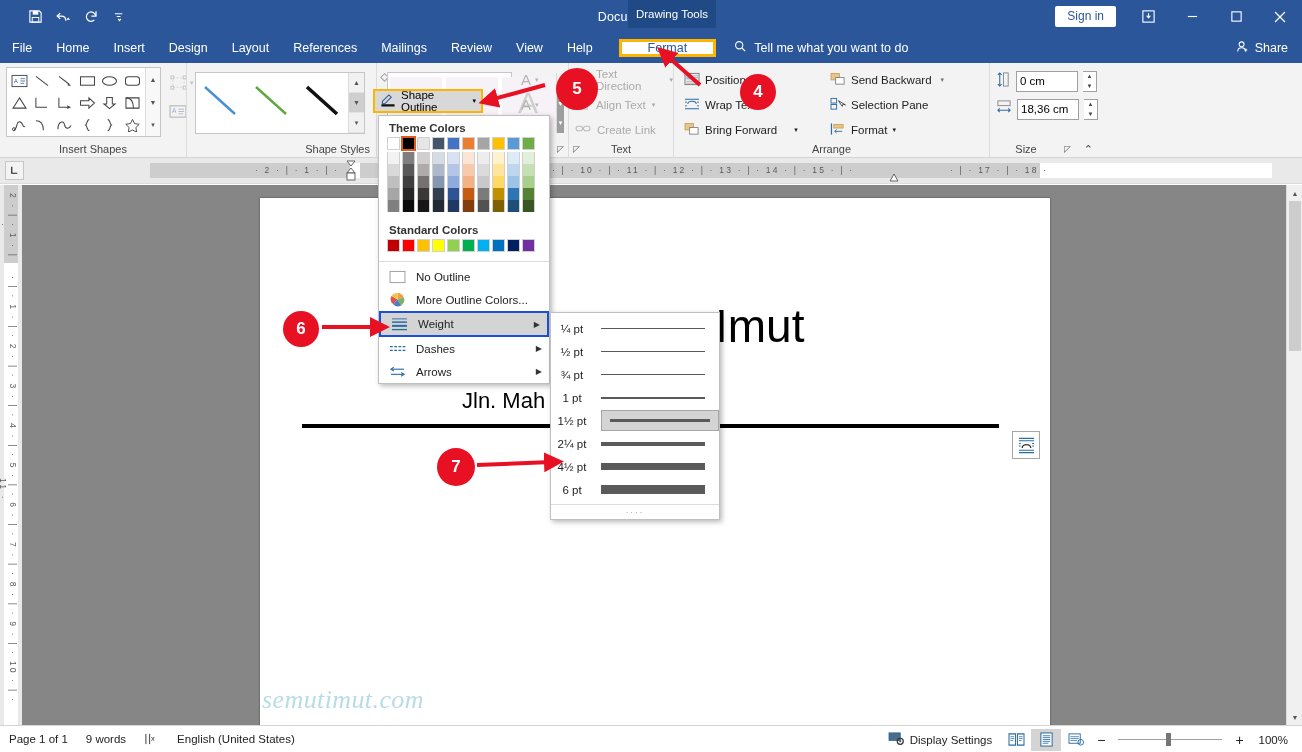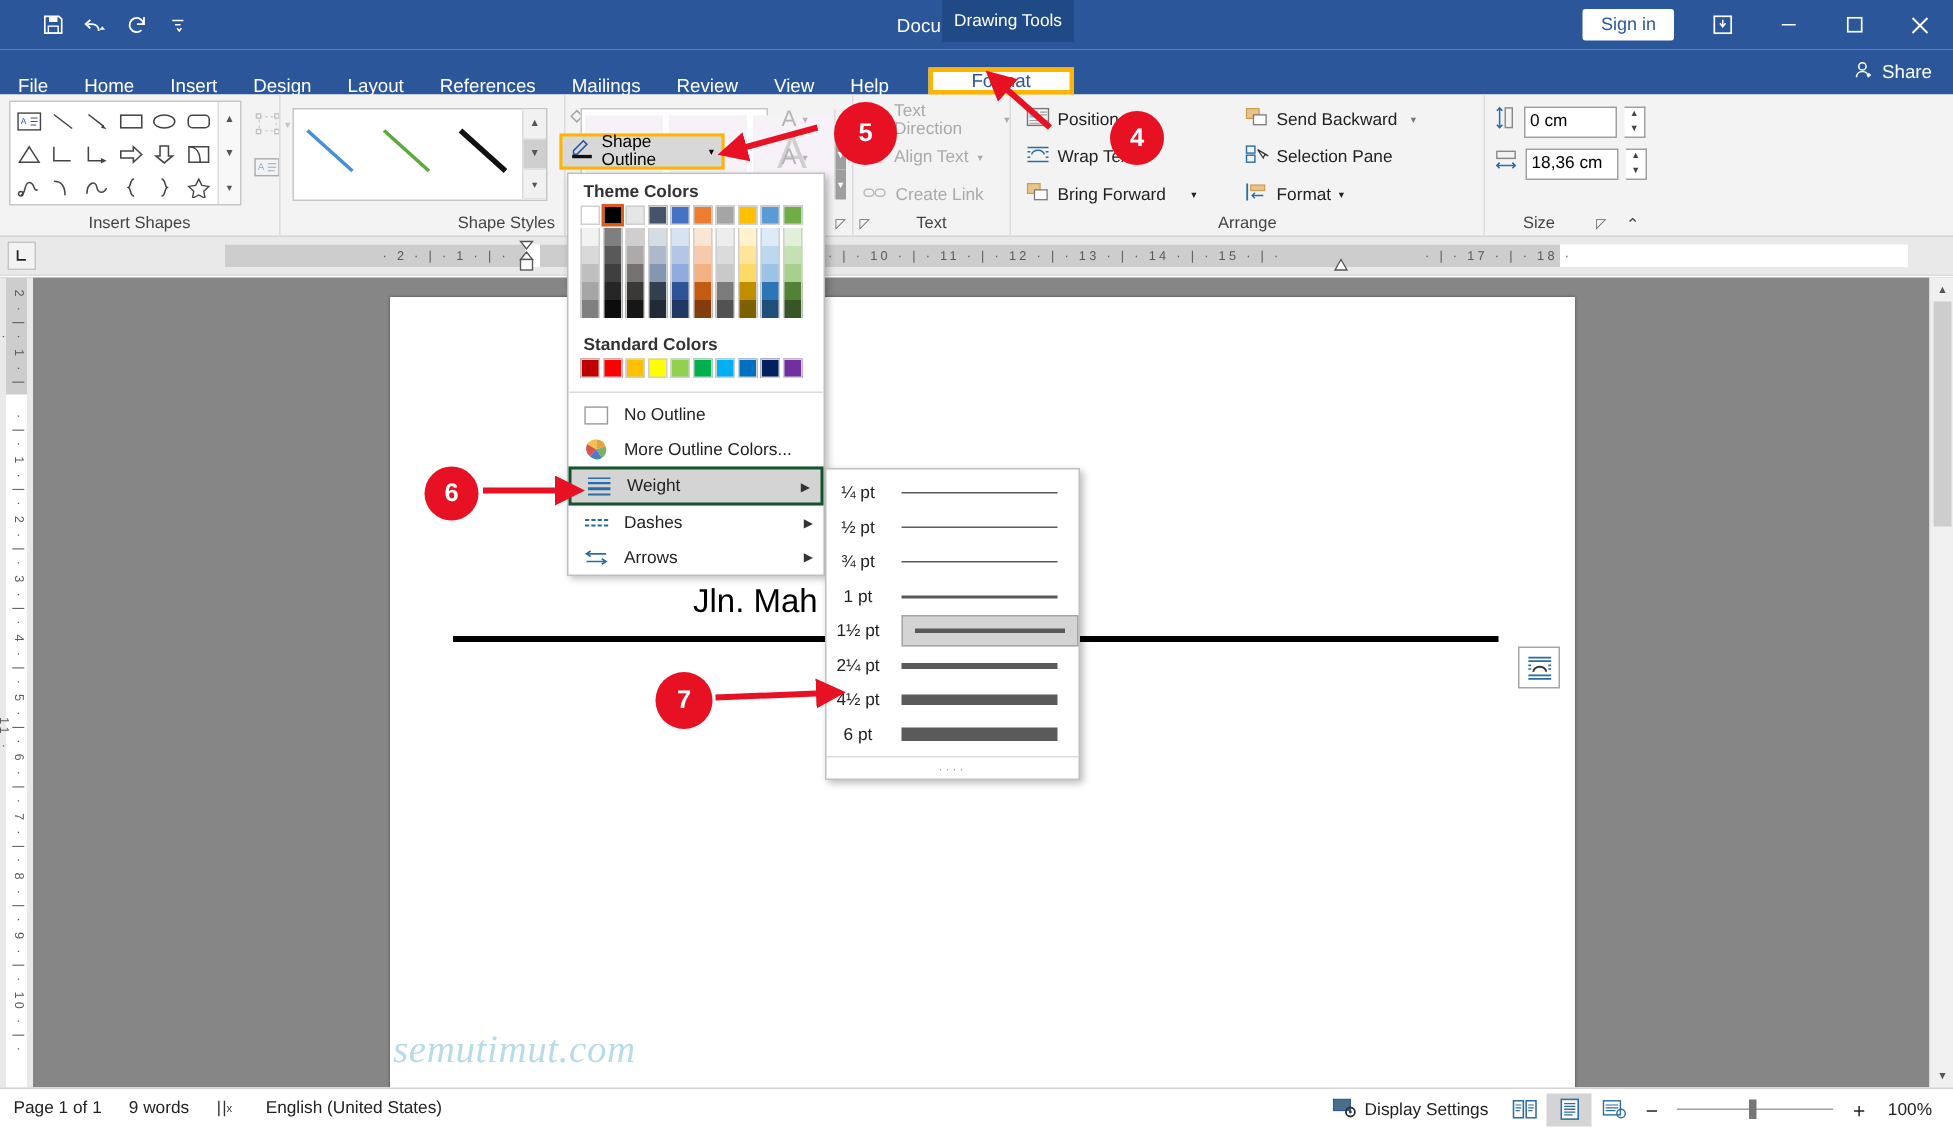--- a/index.html
+++ b/index.html
@@ -39,21 +39,21 @@
     margin-right:10px; border-radius:2px; line-height:1.1;
   }
   .tb-icon {
     width:44px; height:33px; display:flex; align-items:center; justify-content:center;
     color:#fff; font-size:13px;
   }
   .tb-icon.close { font-size:15px; }
 
   
   .tabbar {
-    height:30px; background:#2b579a; display:flex; align-items:flex-end; position:relative;
+    height:30px; background:#2b579a; display:flex; align-items:center; position:relative;
   }
   .tab {
     color:#fff; font-size:12.5px; padding:0 12px;
     display:flex; align-items:center; line-height:1;
   }
   .tab.format-tab {
     background:#fff; color:#2b579a; margin-left:14px;
     border:3px solid #ffb400; padding:0 26px; position:relative; z-index:4;
   }
   .tellme {
@@ -239,21 +239,21 @@
   .tint-col { display:flex; flex-direction:column; }
   .tint-col .sw { border:0; border-left:1px solid #d0d0d0; border-right:1px solid #d0d0d0; height:12px; }
   .dd-sep { height:1px; background:#dcdcdc; margin:3px 0; }
   .dd-item {
     height:23px; display:flex; align-items:center; gap:9px; padding:0 8px;
     color:#222; position:relative;
   }
   .dd-item .ic { width:20px; display:flex; align-items:center; justify-content:center; }
   .dd-item .arrow { position:absolute; right:7px; font-size:8px; color:#333; }
   .dd-item.hl-weight {
-    background:#d4d4d4; border:2px solid #14532d; height:26px;
+    background:#d4d4d4; border:2px solid #1d4ed8; height:26px;
   }
 
   
   .submenu {
     position:absolute; left:550px; top:312px; width:170px;
     background:#fff; border:1px solid #c0c0c0; box-shadow:2px 2px 5px rgba(0,0,0,.28);
     z-index:31; font-size:11.5px; padding:4px 0 0;
   }
   .wrow { height:23px; display:flex; align-items:center; }
   .wlbl { width:50px; text-align:center; padding-right:8px; font-size:11.5px; color:#222; }
@@ -338,20 +338,29 @@
   <div class="tab">Home</div>
   <div class="tab">Insert</div>
   <div class="tab">Design</div>
   <div class="tab">Layout</div>
   <div class="tab">References</div>
   <div class="tab">Mailings</div>
   <div class="tab">Review</div>
   <div class="tab">View</div>
   <div class="tab">Help</div>
   <div class="tab format-tab">Format</div>
+  <div class="tellme">
+    <span>
+      <svg width="13" height="13" viewBox="0 0 14 14">
+          <circle cx="5.6" cy="5.6" r="3.9" fill="none" stroke="#fff" stroke-width="1.2"></circle>
+          <path d="M8.6 8.6l3.4 3.4" stroke="#fff" stroke-width="1.2"></path>
+        </svg>
+    </span>
+    <span>Tell me what you want to do</span>
+  </div>
   <div class="share">
     <span>
       <svg width="14" height="14" viewBox="0 0 15 15">
           <circle cx="6" cy="4.6" r="2.6" fill="none" stroke="#fff" stroke-width="1.1"></circle>
           <path d="M1.8 12.4c0-2.6 1.9-4.2 4.2-4.2s4.2 1.6 4.2 4.2" fill="none" stroke="#fff" stroke-width="1.1"></path>
           <path d="M10.6 9.2v3M9.1 10.7h3" stroke="#fff" stroke-width="1"></path>
         </svg>
     </span>
     <span>Share</span>
   </div>
@@ -732,20 +741,21 @@
 <div class="workspace">
   <div class="vruler">
     <div class="vr-inner">
       <div class="vr-seg" style="top:0;height:78px;"></div>
       <div class="vr-txt" style="top:6px;height:70px;">2  ·  |  ·  1  ·  |  ·</div>
       <div class="vr-txt" style="top:84px;height:440px;">·  |  ·  1  ·  |  ·  2  ·  |  ·  3  ·  |  ·  4  ·  |  ·  5  ·  |  ·  6  ·  |  ·  7  ·  |  ·  8  ·  |  ·  9  ·  |  ·  10  ·  |  ·  11  ·</div>
     </div>
   </div>
 
   <div class="page">
+    <div class="doc-title">Imut</div>
     <div class="doc-sub">Jln. Mah                  12, Jakarta.</div>
     <div class="doc-rule"></div>
     <div class="anchor-box">
       <svg width="19" height="19" viewBox="0 0 20 20">
           <path d="M2 2.5h16M2 5h16M2 15h16M2 17.5h16" stroke="#2b6ca3" stroke-width="1.2"></path>
           <path d="M5.5 12.5a4.5 3.5 0 0 1 9 0" fill="none" stroke="#333" stroke-width="1.4"></path>
           <path d="M2 8h2M16 8h2M2 10.5h2M16 10.5h2" stroke="#2b6ca3" stroke-width="1.1"></path>
         </svg>
     </div>
     <div class="watermark">semutimut.com</div>

